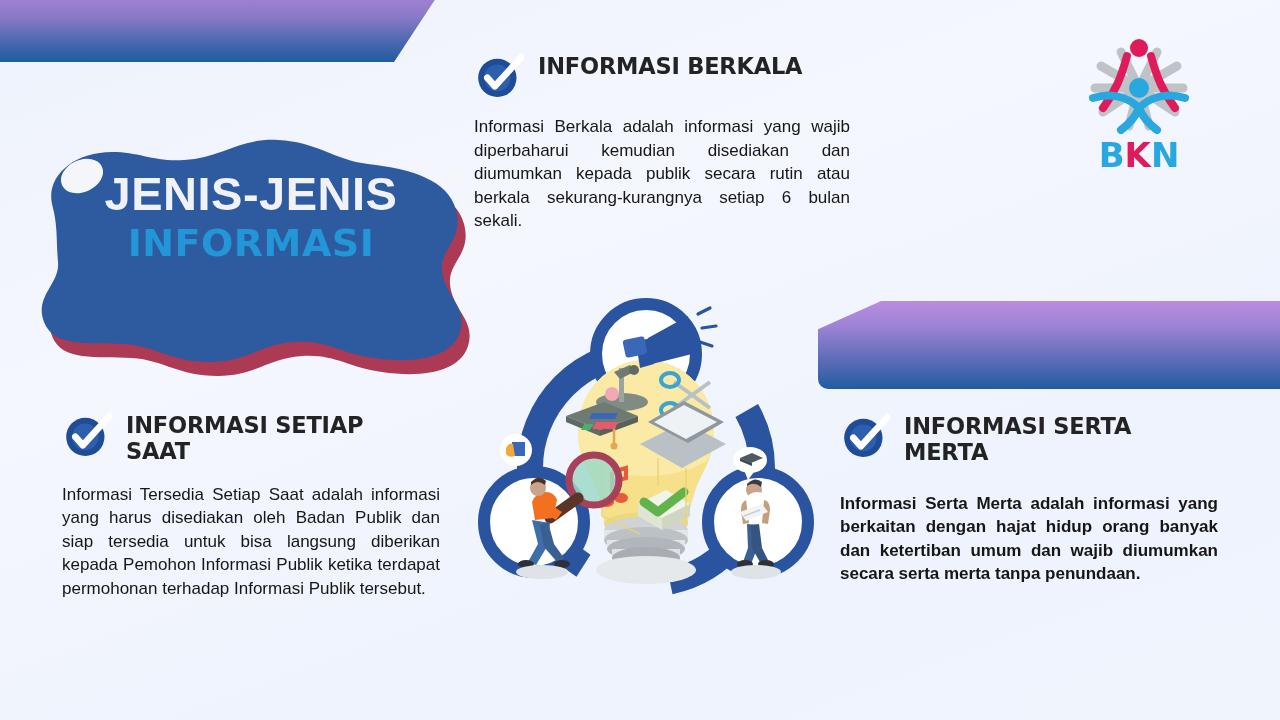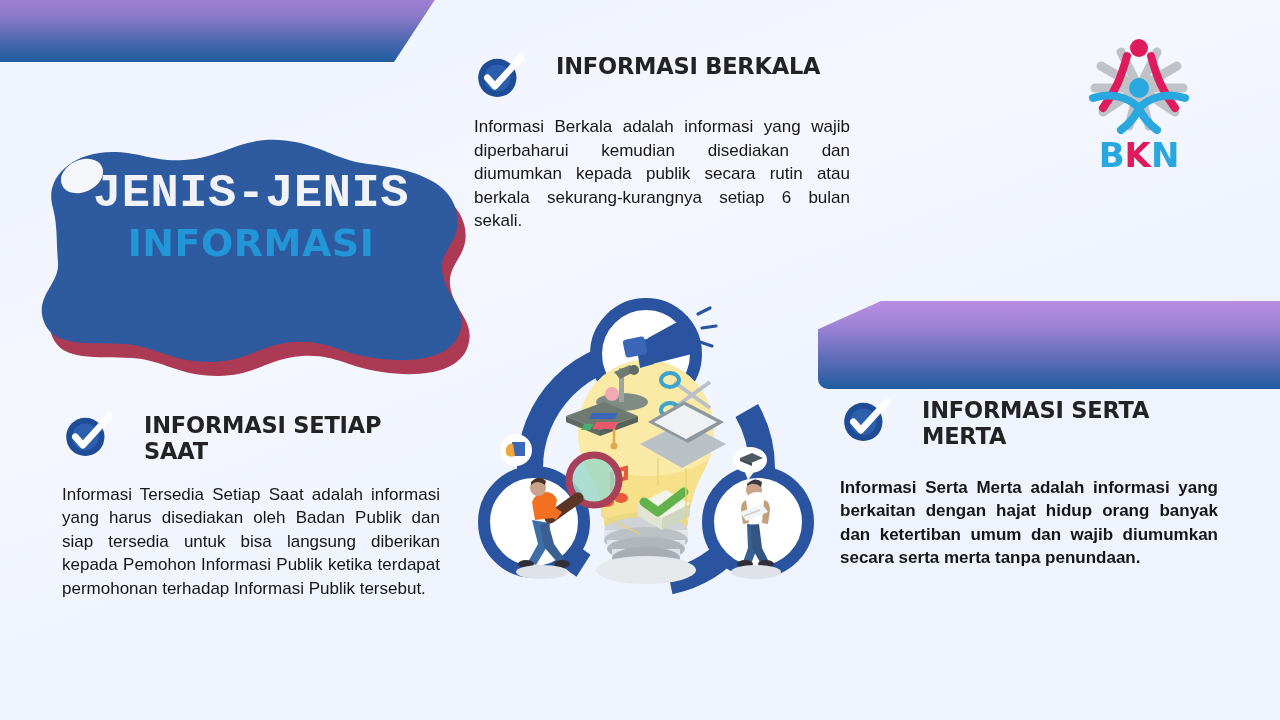--- a/index.html
+++ b/index.html
@@ -65,21 +65,21 @@
     position: absolute;
     left: 0;
     top: 40px;
     width: 470px;
     text-align: center;
     line-height: 1.02;
     pointer-events: none;
   }
   .blob-line1 {
     display: block;
-    font-family: Liberation Mono, monospace;
+    font-family: Liberation Sans, sans-serif;
     font-weight: bold;
     font-size: 47px;
     letter-spacing: 0.5px;
     color: #f0f2f7;
   }
   .blob-line2 {
     display: block;
     margin-top: 6px;
     font-family: "DejaVu Sans", sans-serif;
     font-weight: bold;
@@ -87,21 +87,21 @@
     letter-spacing: 0.5px;
     color: #2296d6;
   }
 
   
   .info-block { position: absolute; }
 
   .info-head {
     display: flex;
     align-items: flex-start;
-    gap: 32px;
+    gap: 14px;
   }
   .check-icon {
     flex: 0 0 auto;
     width: 50px;
     height: 50px;
     position: relative;
     top: 2px;
   }
   .info-title {
     font-family: "DejaVu Sans", sans-serif;
@@ -123,21 +123,21 @@
     margin: 0;
   }
 
   
   #block-berkala        { left: 474px; top: 50px;  width: 380px; }
   #block-berkala .info-body { margin-top: 15px; width: 376px; }
 
   #block-setiap-saat    { left: 62px;  top: 409px; width: 385px; }
   #block-setiap-saat .info-body { margin-top: 18px; width: 378px; }
 
-  #block-serta-merta    { left: 840px; top: 394px; width: 382px; }
+  #block-serta-merta    { left: 840px; top: 410px; width: 382px; }
   #block-serta-merta .info-body { margin-top: 26px; width: 378px; font-weight: bold; }
 
   
   .illustration {
     position: absolute;
     left: 462px;
     top: 272px;
     width: 368px;
     height: 372px;
   }

